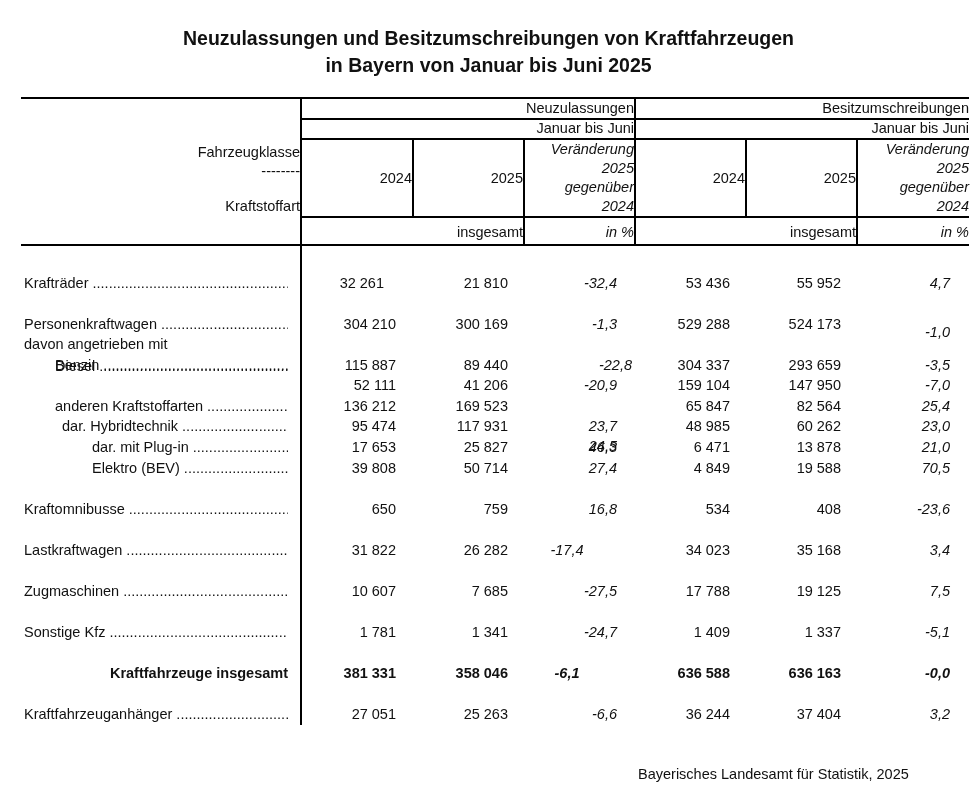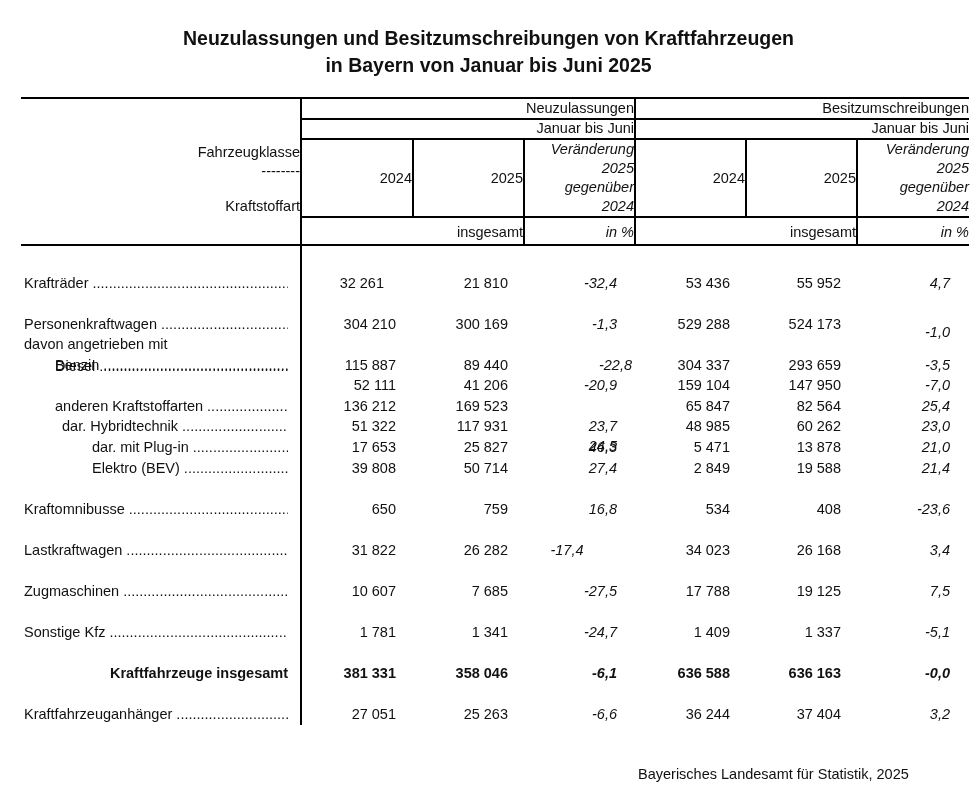--- a/index.html
+++ b/index.html
@@ -114,61 +114,61 @@
         <div class="lbl dots" style="top: 398px; left: 55px; width: 233px;">anderen Kraftstoffarten</div>
         <div class="num" style="top: 398px; left: 296px; width: 100px;">136 212</div>
         <div class="num" style="top: 398px; left: 408px; width: 100px;">169 523</div>
         <div class="num it" style="top: 398px; left: 517px; width: 100px; margin-top: 40px;">24,5</div>
         <div class="num" style="top: 398px; left: 630px; width: 100px;">65 847</div>
         <div class="num" style="top: 398px; left: 741px; width: 100px;">82 564</div>
         <div class="num it" style="top: 398px; left: 850px; width: 100px;">25,4</div>
       </div>
       <div>
         <div class="lbl dots" style="top: 418px; left: 62px; width: 226px;">dar. Hybridtechnik</div>
-        <div class="num" style="top: 418px; left: 296px; width: 100px;">51 322</div>
+        <div class="num" style="top: 418px; left: 296px; width: 100px;">95 474</div>
         <div class="num" style="top: 418px; left: 408px; width: 100px;">117 931</div>
         <div class="num it" style="top: 418px; left: 517px; width: 100px;">23,7</div>
         <div class="num" style="top: 418px; left: 630px; width: 100px;">48 985</div>
         <div class="num" style="top: 418px; left: 741px; width: 100px;">60 262</div>
         <div class="num it" style="top: 418px; left: 850px; width: 100px;">23,0</div>
       </div>
       <div>
         <div class="lbl dots" style="top: 439px; left: 92px; width: 196px;">dar. mit Plug-in</div>
         <div class="num" style="top: 439px; left: 296px; width: 100px;">17 653</div>
         <div class="num" style="top: 439px; left: 408px; width: 100px;">25 827</div>
         <div class="num it" style="top: 439px; left: 517px; width: 100px;">46,3</div>
-        <div class="num" style="top: 439px; left: 630px; width: 100px;">5 471</div>
+        <div class="num" style="top: 439px; left: 630px; width: 100px;">6 471</div>
         <div class="num" style="top: 439px; left: 741px; width: 100px;">13 878</div>
         <div class="num it" style="top: 439px; left: 850px; width: 100px;">21,0</div>
       </div>
       <div>
         <div class="lbl dots" style="top: 460px; left: 92px; width: 196px;">Elektro (BEV)</div>
         <div class="num" style="top: 460px; left: 296px; width: 100px;">39 808</div>
         <div class="num" style="top: 460px; left: 408px; width: 100px;">50 714</div>
         <div class="num it" style="top: 460px; left: 517px; width: 100px;">27,4</div>
-        <div class="num" style="top: 460px; left: 630px; width: 100px;">2 849</div>
+        <div class="num" style="top: 460px; left: 630px; width: 100px;">4 849</div>
         <div class="num" style="top: 460px; left: 741px; width: 100px;">19 588</div>
-        <div class="num it" style="top: 460px; left: 850px; width: 100px;">21,4</div>
+        <div class="num it" style="top: 460px; left: 850px; width: 100px;">70,5</div>
       </div>
       <div>
         <div class="lbl dots" style="top: 501px; left: 24px; width: 264px;">Kraftomnibusse</div>
         <div class="num" style="top: 501px; left: 296px; width: 100px;">650</div>
         <div class="num" style="top: 501px; left: 408px; width: 100px;">759</div>
         <div class="num it" style="top: 501px; left: 517px; width: 100px;">16,8</div>
         <div class="num" style="top: 501px; left: 630px; width: 100px;">534</div>
         <div class="num" style="top: 501px; left: 741px; width: 100px;">408</div>
         <div class="num it" style="top: 501px; left: 850px; width: 100px;">-23,6</div>
       </div>
       <div>
         <div class="lbl dots" style="top: 542px; left: 24px; width: 264px;">Lastkraftwagen</div>
         <div class="num" style="top: 542px; left: 296px; width: 100px;">31 822</div>
         <div class="num" style="top: 542px; left: 408px; width: 100px;">26 282</div>
         <div class="num it" style="top: 542px; left: 517px; width: 100px; text-align: center;">-17,4</div>
         <div class="num" style="top: 542px; left: 630px; width: 100px;">34 023</div>
-        <div class="num" style="top: 542px; left: 741px; width: 100px;">26 168</div>
+        <div class="num" style="top: 542px; left: 741px; width: 100px;">35 168</div>
         <div class="num it" style="top: 542px; left: 850px; width: 100px;">3,4</div>
       </div>
       <div>
         <div class="lbl dots" style="top: 583px; left: 24px; width: 264px;">Zugmaschinen</div>
         <div class="num" style="top: 583px; left: 296px; width: 100px;">10 607</div>
         <div class="num" style="top: 583px; left: 408px; width: 100px;">7 685</div>
         <div class="num it" style="top: 583px; left: 517px; width: 100px;">-27,5</div>
         <div class="num" style="top: 583px; left: 630px; width: 100px;">17 788</div>
         <div class="num" style="top: 583px; left: 741px; width: 100px;">19 125</div>
         <div class="num it" style="top: 583px; left: 850px; width: 100px;">7,5</div>
@@ -179,21 +179,21 @@
         <div class="num" style="top: 624px; left: 408px; width: 100px;">1 341</div>
         <div class="num it" style="top: 624px; left: 517px; width: 100px;">-24,7</div>
         <div class="num" style="top: 624px; left: 630px; width: 100px;">1 409</div>
         <div class="num" style="top: 624px; left: 741px; width: 100px;">1 337</div>
         <div class="num it" style="top: 624px; left: 850px; width: 100px;">-5,1</div>
       </div>
       <div>
         <div class="lbl total" style="top: 665px;">Kraftfahrzeuge insgesamt</div>
         <div class="num b" style="top: 665px; left: 296px; width: 100px;">381 331</div>
         <div class="num b" style="top: 665px; left: 408px; width: 100px;">358 046</div>
-        <div class="num it b" style="top: 665px; left: 517px; width: 100px;">-6,1</div>
+        <div class="num it b" style="top: 665px; left: 517px; width: 100px; text-align: center;">-6,1</div>
         <div class="num b" style="top: 665px; left: 630px; width: 100px;">636 588</div>
         <div class="num b" style="top: 665px; left: 741px; width: 100px;">636 163</div>
         <div class="num it b" style="top: 665px; left: 850px; width: 100px;">-0,0</div>
       </div>
       <div>
         <div class="lbl dots" style="top: 706px; left: 24px; width: 264px;">Kraftfahrzeuganhänger</div>
         <div class="num" style="top: 706px; left: 296px; width: 100px;">27 051</div>
         <div class="num" style="top: 706px; left: 408px; width: 100px;">25 263</div>
         <div class="num it" style="top: 706px; left: 517px; width: 100px;">-6,6</div>
         <div class="num" style="top: 706px; left: 630px; width: 100px;">36 244</div>

